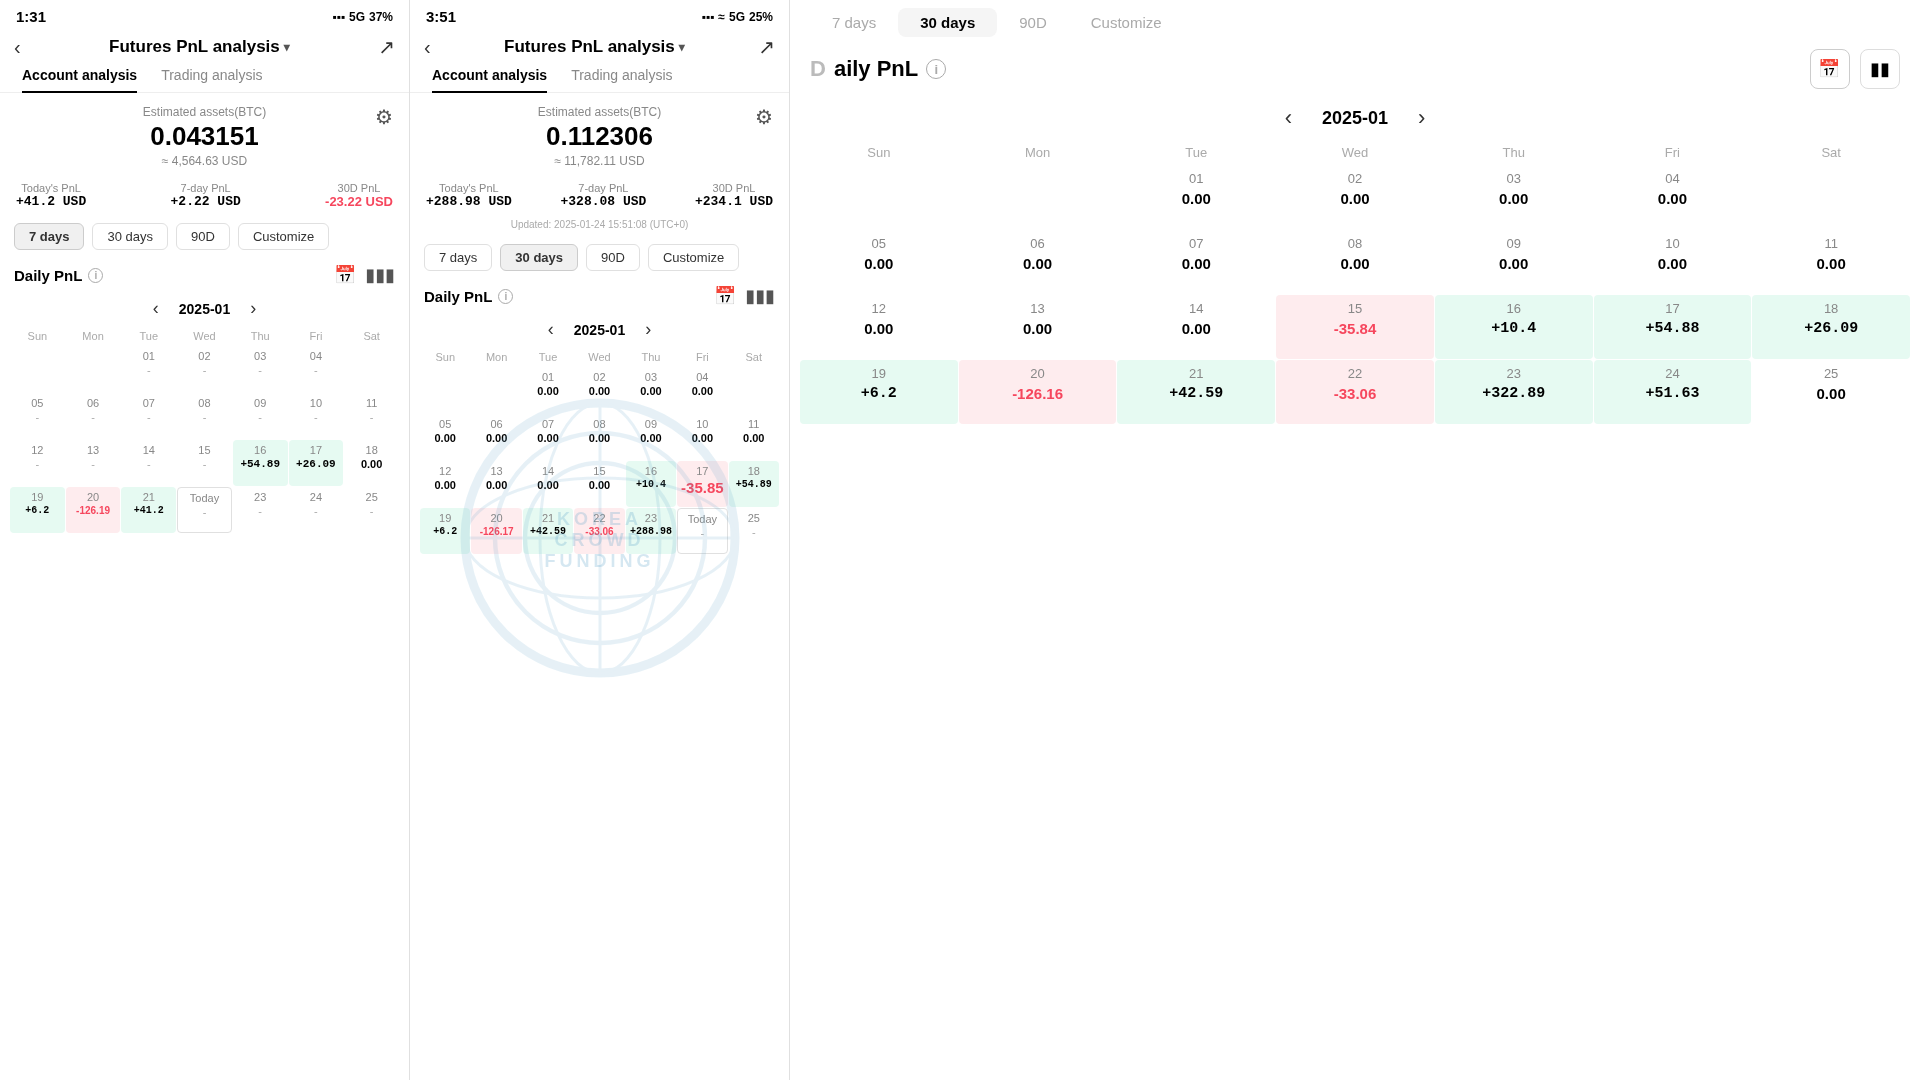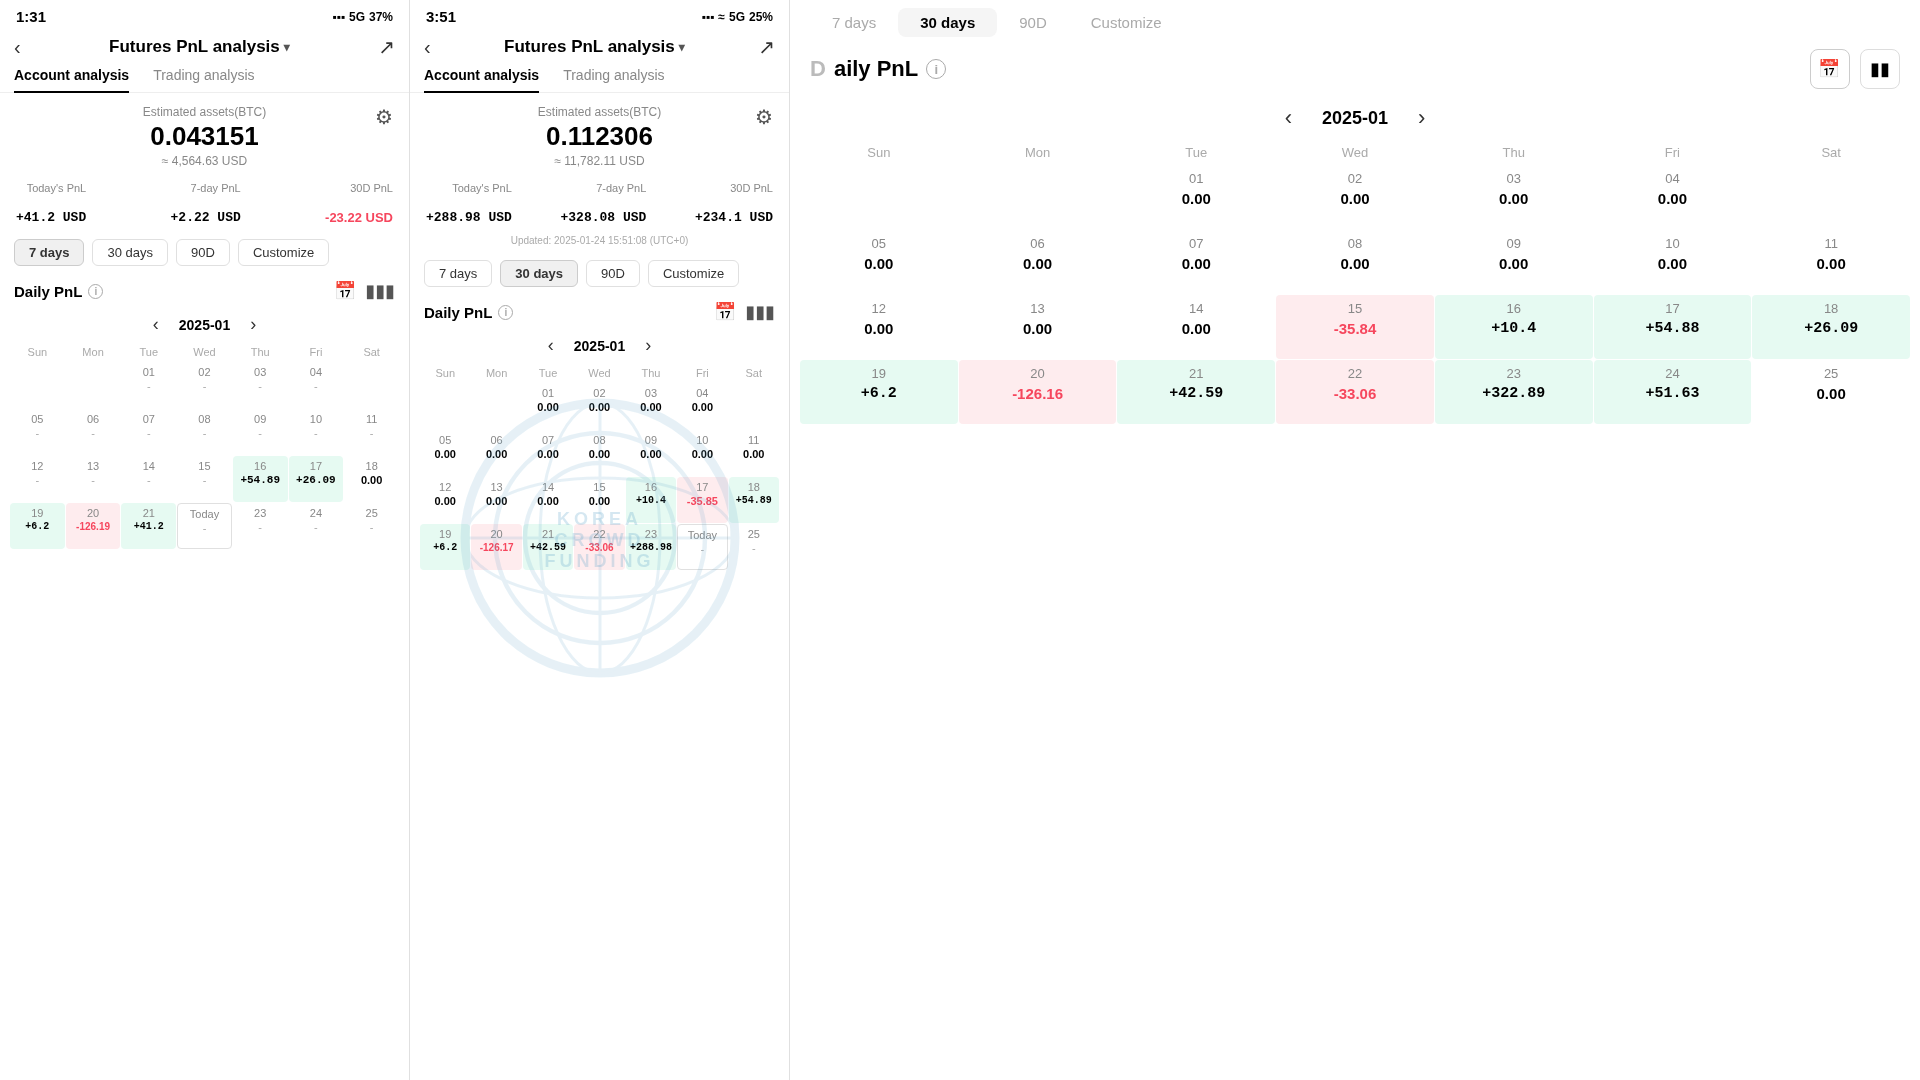--- a/index.html
+++ b/index.html
@@ -58,21 +58,21 @@
       align-items: center;
       gap: 4px;
     }
     .nav-title .chevron { font-size: 12px; color: #555; }
     .nav-icon { font-size: 20px; color: #333; cursor: pointer; }
 
     
     .tabs {
       display: flex;
       border-bottom: 1px solid #eee;
-      padding: 0 14px;
+      padding: 0 22px;
       gap: 24px;
     }
     .tab {
       font-size: 14px;
       padding-bottom: 8px;
       cursor: pointer;
       color: #888;
       border-bottom: 2px solid transparent;
       margin-bottom: -1px;
     }
@@ -100,21 +100,21 @@
       font-size: 20px;
       color: #555;
     }
 
     
     .pnl-row {
       display: flex;
       justify-content: space-between;
       padding: 8px 16px;
     }
-    .pnl-item { display: flex; flex-direction: column; align-items: flex-end; gap: 16px; }
+    .pnl-item { display: flex; flex-direction: column; align-items: center; gap: 0; }
     .pnl-label { font-size: 11px; color: #888; }
     .pnl-value { font-size: 13px; font-weight: 600; }
     .pos { color: #000000; font-family: Liberation Mono, monospace; }
     .neg { color: #f6465d; }
 
     
     .updated-time {
       font-size: 10px;
       color: #aaa;
       text-align: center;
@@ -661,21 +661,21 @@
       <div class="cal-cell">
           <span class="cal-day">15</span>
           <span class="cal-val">0.00</span>
         </div>
       <div class="cal-cell highlighted-pos">
           <span class="cal-day">16</span>
           <span class="cal-val pos" style="font-size:10px">+10.4</span>
         </div>
       <div class="cal-cell highlighted-neg">
           <span class="cal-day">17</span>
-          <span class="cal-val neg" style="font-size:11px">-35.85</span>
+          <span class="cal-val neg" style="font-size:15px">-35.85</span>
         </div>
       <div class="cal-cell highlighted-pos">
           <span class="cal-day">18</span>
           <span class="cal-val pos" style="font-size:10px">+54.89</span>
         </div>
 
       <div class="cal-cell highlighted-pos">
           <span class="cal-day">19</span>
           <span class="cal-val pos" style="font-size:10px">+6.2</span>
         </div>

